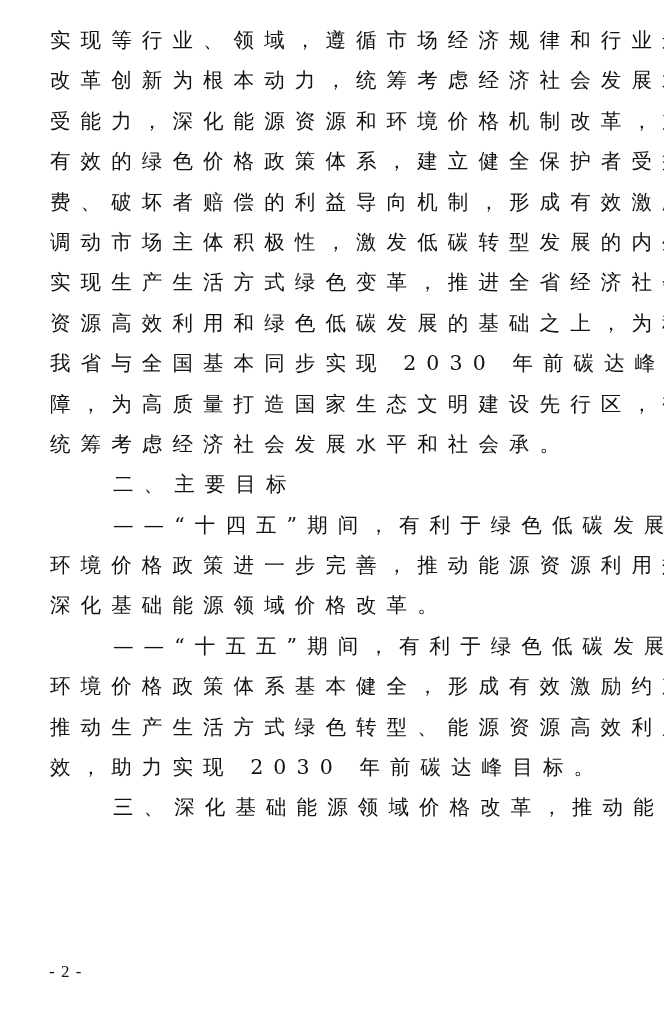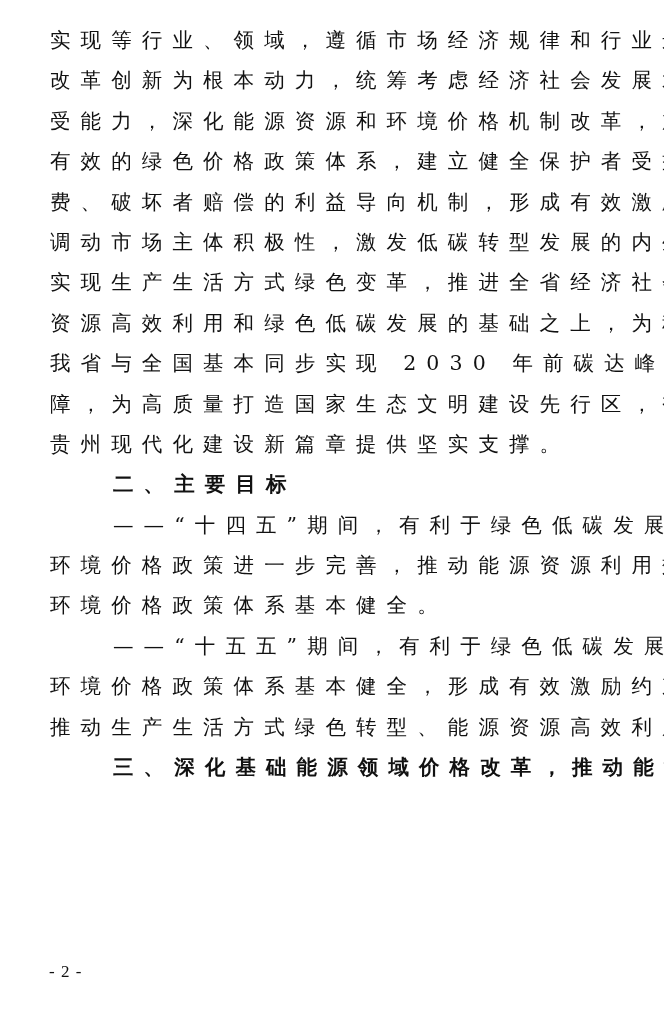--- a/index.html
+++ b/index.html
@@ -11,21 +11,21 @@
   }
   .line {
     height: 40.4px; line-height: 40.4px;
     font-size: 20.5px;
     white-space: nowrap;
     letter-spacing: 10.1px;
   }
   .indent { padding-left: 63px; }
   .heading {
     font-family: "DejaVu Sans", "Liberation Sans", sans-serif;
-    font-weight: bold;
+    font-weight: normal;
   }
   .footer {
     position: absolute; left: 49px; top: 962px;
     font-family: "Liberation Serif", serif; font-size: 17px; color: #111;
     letter-spacing: 1px;
   }
 </style>
 </head>
 <body>
 
@@ -34,35 +34,36 @@
     <div class="line">实现等行业、领域，遵循市场经济规律和行业运行规律，以</div>
     <div class="line">改革创新为根本动力，统筹考虑经济社会发展水平和社会承</div>
     <div class="line">受能力，深化能源资源和环境价格机制改革，加快构筑有力</div>
     <div class="line">有效的绿色价格政策体系，建立健全保护者受益、使用者付</div>
     <div class="line">费、破坏者赔偿的利益导向机制，形成有效激励约束，充分</div>
     <div class="line">调动市场主体积极性，激发低碳转型发展的内生动力，加快</div>
     <div class="line">实现生产生活方式绿色变革，推进全省经济社会发展建立在</div>
     <div class="line">资源高效利用和绿色低碳发展的基础之上，为科学有序推动</div>
     <div class="line">我省与全国基本同步实现 2030 年前碳达峰目标提供有力保</div>
     <div class="line">障，为高质量打造国家生态文明建设先行区，奋力谱写多彩</div>
-    <div class="line">贵州现代化建设新篇章提供坚实支撑。</div>
+    <div class="line">统筹考虑经济社会发展水平和社会承。</div>
   </div>
 
   <div class="line indent heading">二、主要目标</div>
 
   <div>
     <div class="line indent">——“十四五”期间，有利于绿色低碳发展的能源资源</div>
     <div class="line">环境价格政策进一步完善，推动能源资源利用效率提升和生</div>
-    <div class="line">环境价格政策体系基本健全。</div>
+    <div class="line">深化基础能源领域价格改革。</div>
   </div>
 
   <div>
     <div class="line indent">——“十五五”期间，有利于绿色低碳发展的能源资源</div>
     <div class="line">环境价格政策体系基本健全，形成有效激励约束价格机制，</div>
     <div class="line">推动生产生活方式绿色转型、能源资源高效利用取得显著成</div>
+    <div class="line">效，助力实现 2030 年前碳达峰目标。</div>
   </div>
 
   <div>
     <div class="line indent heading">三、深化基础能源领域价格改革，推动能源结构绿色低</div>
   </div>
 </div>
 
 <div class="footer">- 2 -</div>
 
 </body></html>

